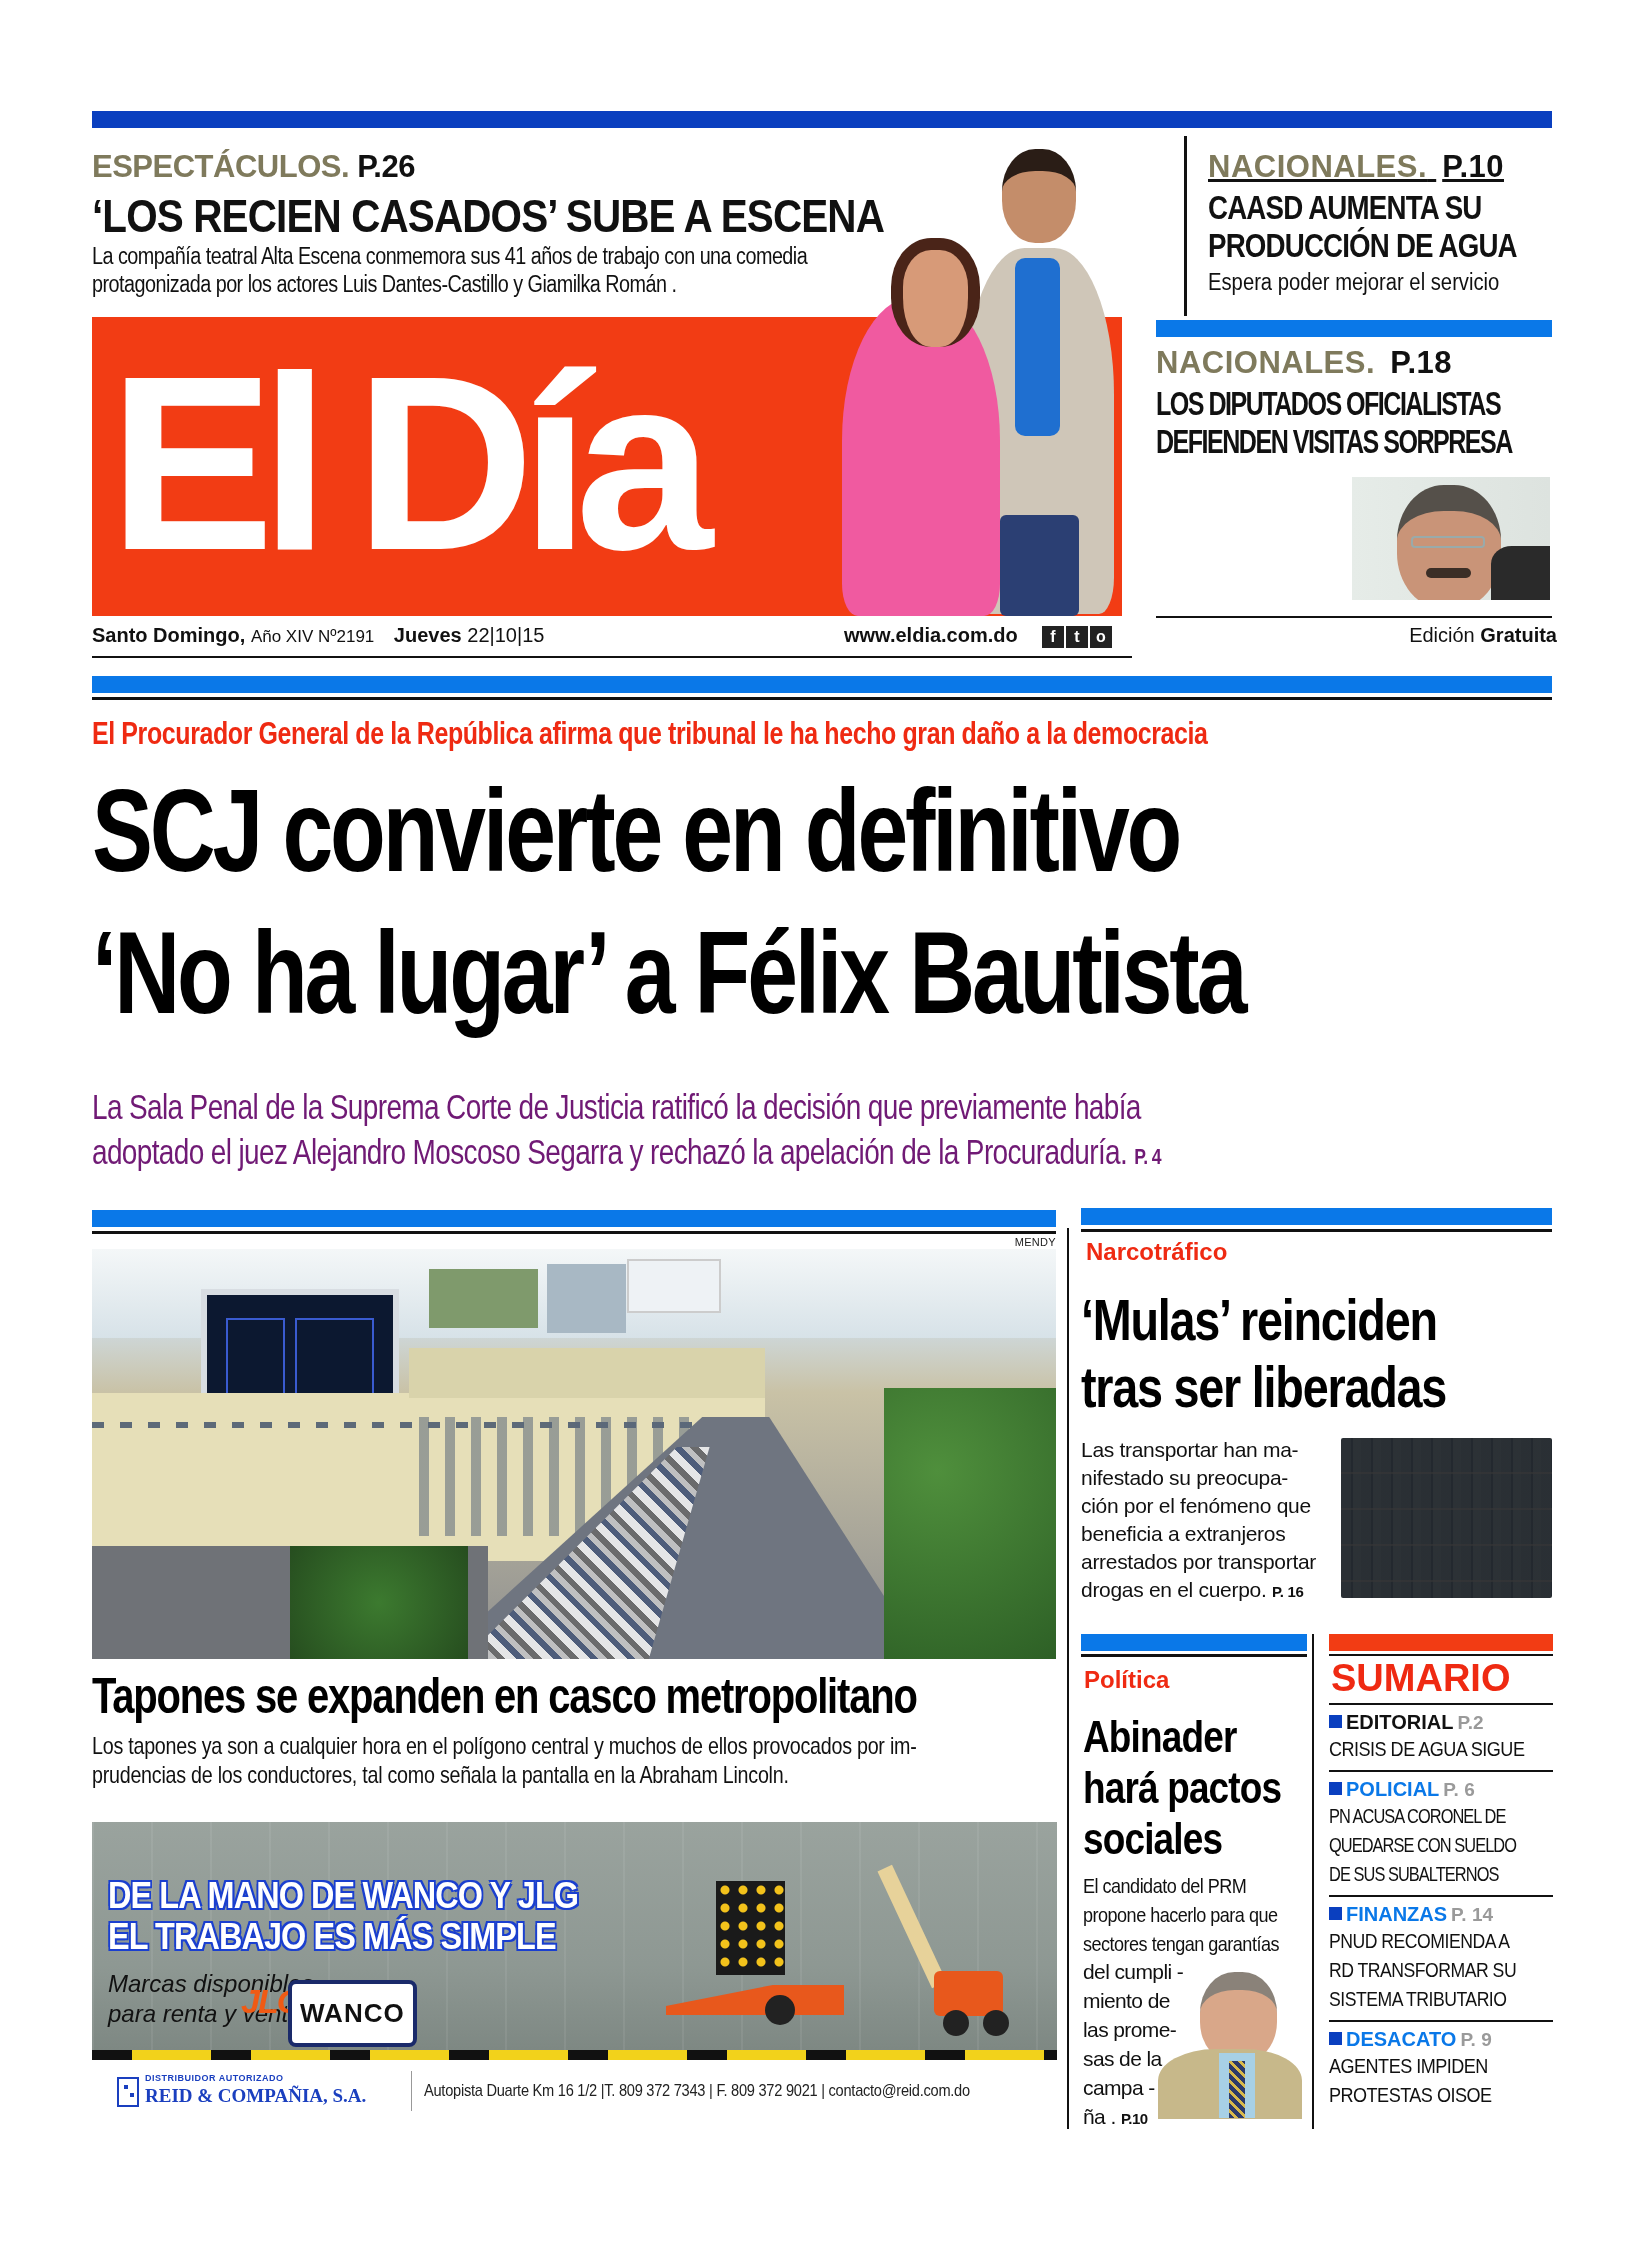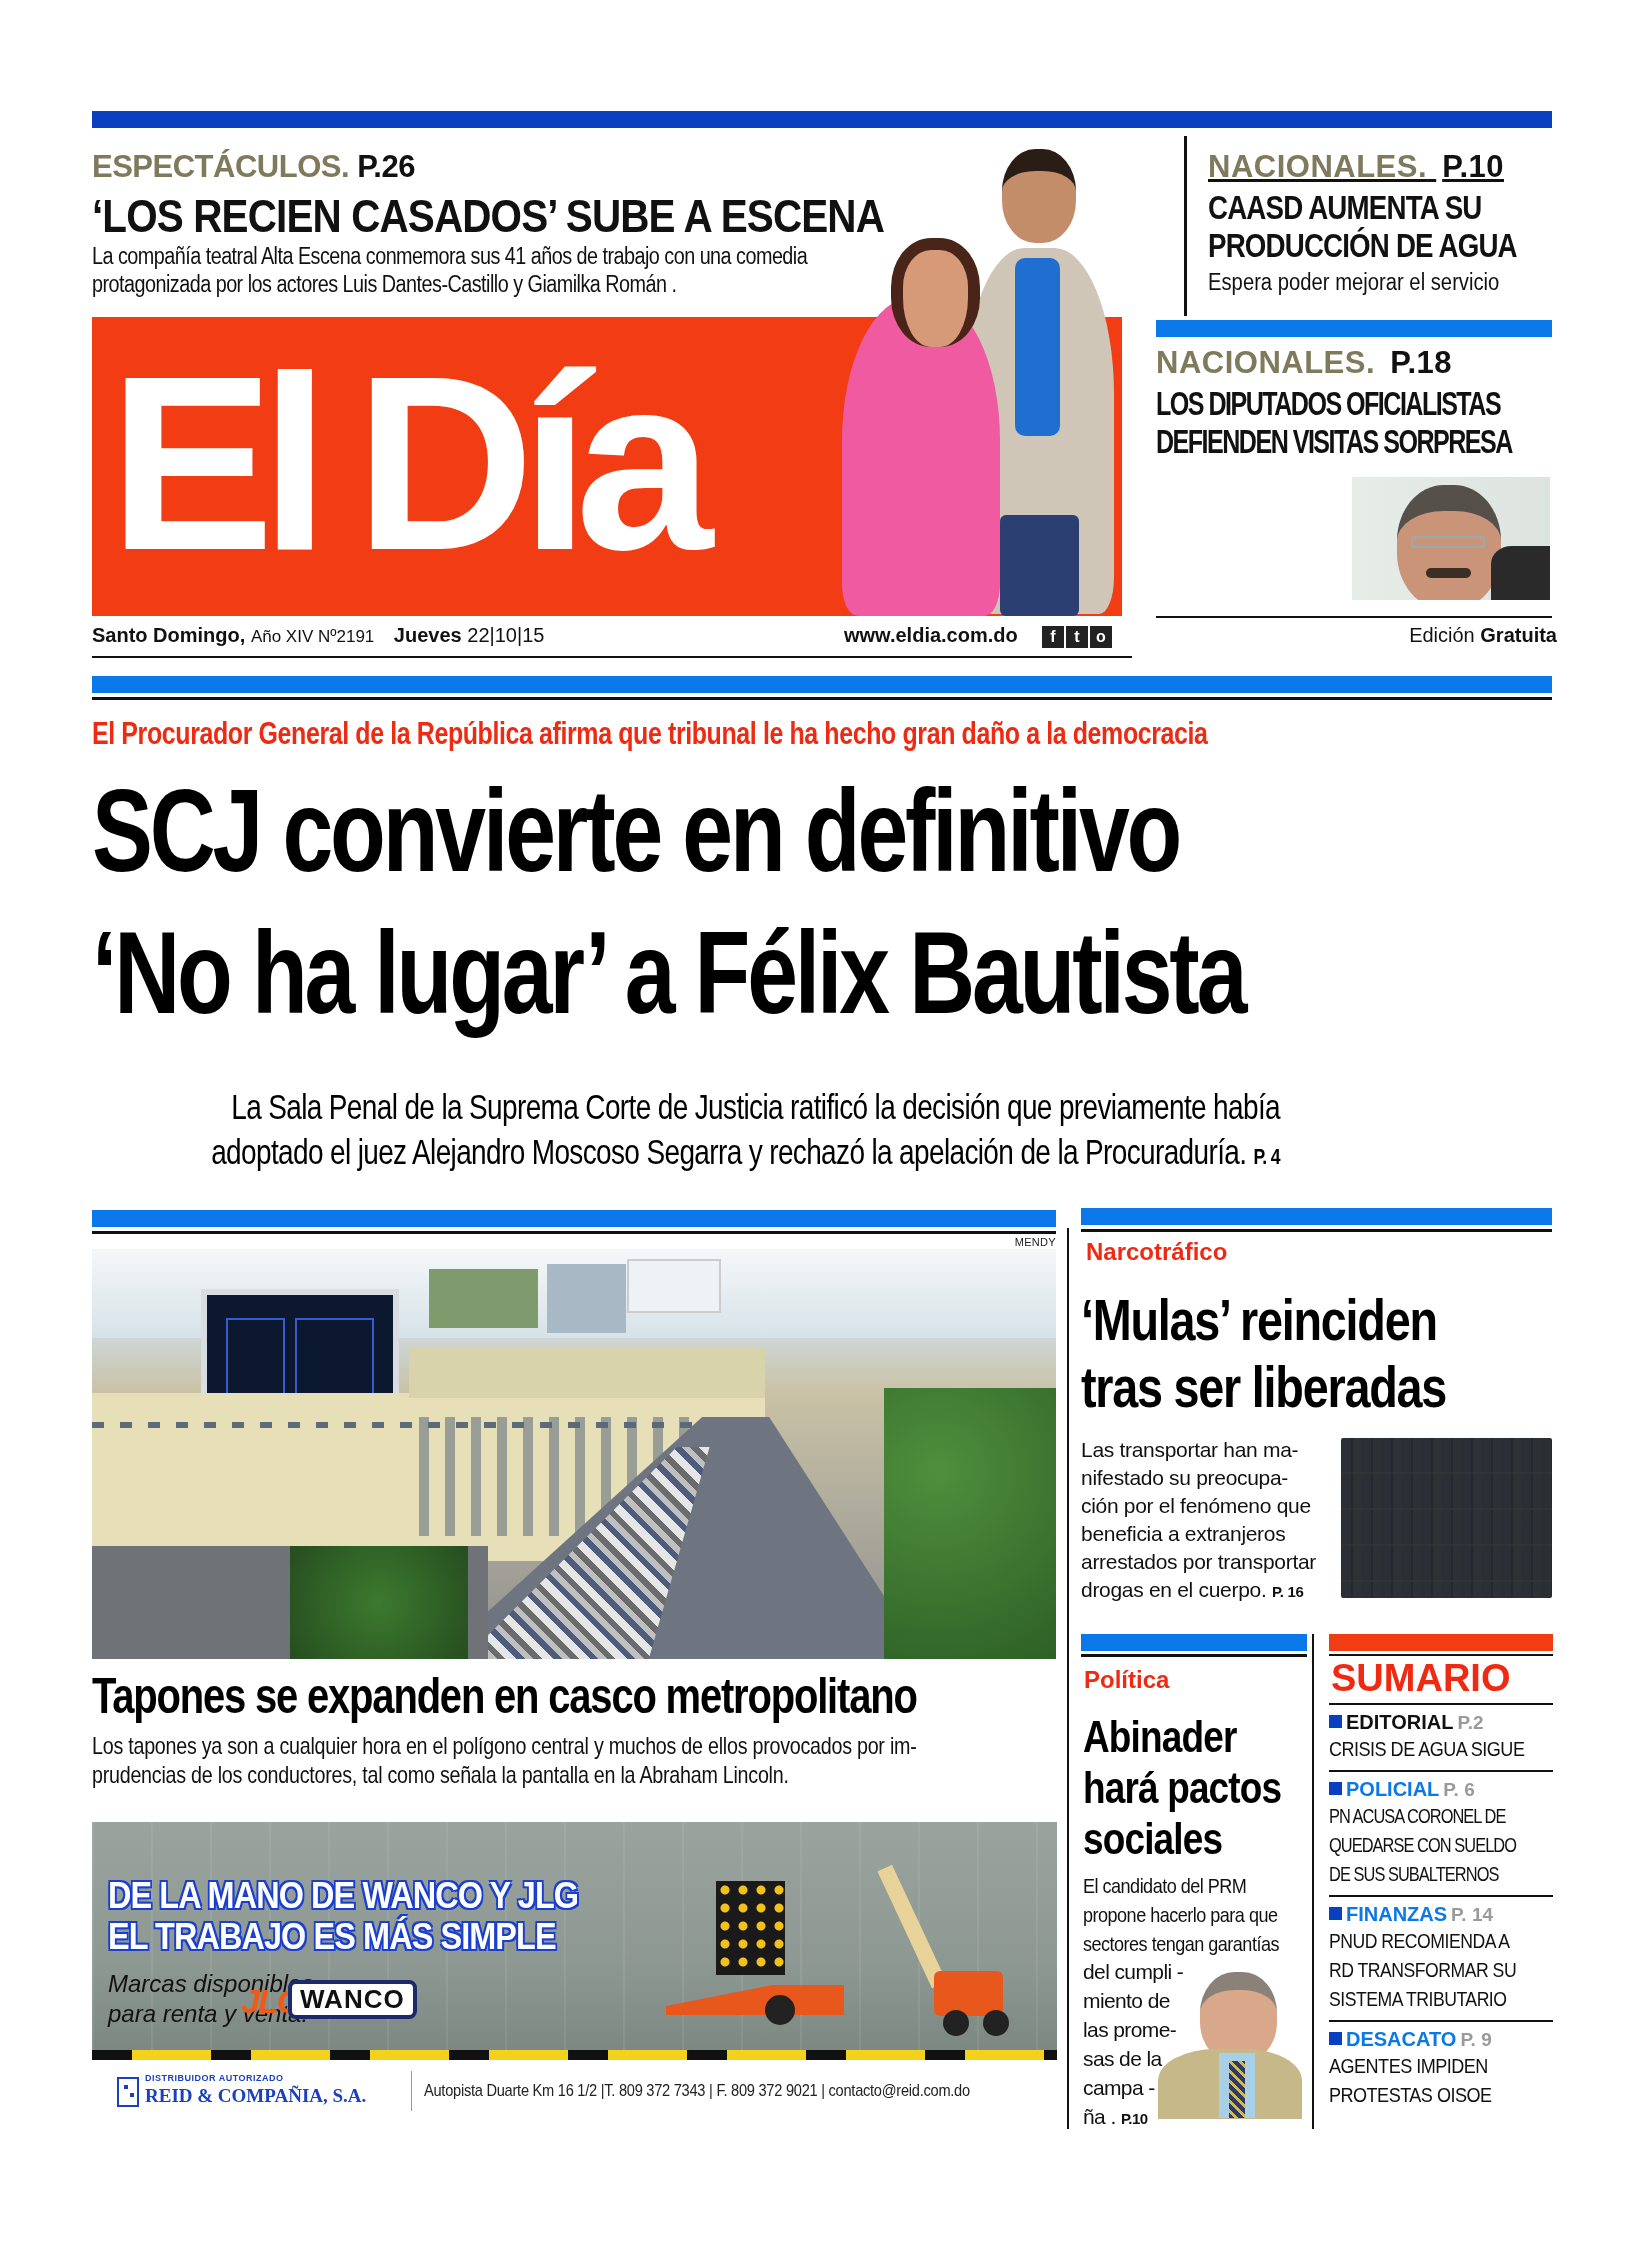--- a/index.html
+++ b/index.html
@@ -25,21 +25,21 @@
 
   
   .person { position: absolute; border-radius: 50% 50% 20% 20%; }
 
   .info { font-size: 20px; font-weight: bold; color: #111; }
   .info .small { font-weight: normal; font-size: 17px; }
   .soc { display: inline-block; width: 22px; height: 22px; background: #222; color: #fff; font-size: 16px; text-align: center; line-height: 22px; font-weight: bold; margin-left: 2px; vertical-align: middle; }
 
   .red-kicker { color: #ef2a12; font-weight: bold; }
   .headline { font-weight: bold; color: #000; letter-spacing: -4px; }
-  .deck { font-size: 35px; line-height: 45px; letter-spacing: -0.8px; color: #000000; text-align: right; }
+  .deck { font-size: 35px; line-height: 45px; letter-spacing: -0.8px; color: #701a75; }
 
   .photo-credit { font-size: 11px; color: #222; letter-spacing: 0.3px; }
 
   .section-red { color: #ef2a12; font-weight: bold; }
   .side-head { font-weight: bold; color: #000; letter-spacing: -1.5px; }
   .side-body { font-size: 21px; line-height: 28px; color: #111; letter-spacing: -0.3px; }
   .pg { font-weight: bold; font-size: 15px; }
 
   .sumario-title { color: #ef2a12; font-weight: bold; font-size: 38px; letter-spacing: 0px; }
   .sum-item { border-top: 2px solid #111; padding-top: 6px; }
@@ -184,21 +184,21 @@
 
 <div class="abs ad" style="left:92px;top:1822px;width:965px;height:238px;">
   <div style="position:absolute;left:0;top:0;width:100%;height:100%;background:repeating-linear-gradient(90deg,rgba(255,255,255,0.07) 0 2px,transparent 2px 59px);"></div>
   <div class="ad-line" style="position:absolute;left:16px;top:53px;white-space:nowrap;transform:scaleX(0.9);transform-origin:left;">DE LA MANO DE WANCO Y JLG</div>
   <div class="ad-line" style="position:absolute;left:16px;top:94px;white-space:nowrap;transform:scaleX(0.9);transform-origin:left;">EL TRABAJO ES MÁS SIMPLE</div>
   <div class="ad-sub" style="position:absolute;left:16px;top:147px;">
     <div>Marcas disponibles</div>
     <div>para renta y venta.</div>
   </div>
   <div style="position:absolute;left:149px;top:160px;color:#f05a14;font-weight:bold;font-style:italic;font-size:34px;letter-spacing:-2px;">JLG</div>
-  <div style="position:absolute;left:196px;top:158px;background:#fff;border:4px solid #1a2a6a;border-radius:8px;padding:0 8px;color:#111;font-weight:bold;font-size:26px;letter-spacing:1px;">WANCO</div>
+  <div style="position:absolute;left:196px;top:158px;background:#fff;border:4px solid #1a2a6a;border-radius:8px;padding:14px 8px;color:#111;font-weight:bold;font-size:26px;letter-spacing:1px;">WANCO</div>
 
   <div style="position:absolute;left:624px;top:59px;width:69px;height:94px;background:#1a1a1a;background-image:radial-gradient(circle,#f2c21b 4px,transparent 5px);background-size:18px 18px;"></div>
   <div style="position:absolute;left:574px;top:163px;width:178px;height:30px;background:#e8581c;clip-path:polygon(0 70%,60% 0,100% 0,100% 100%,0 100%);"></div>
   <div style="position:absolute;left:673px;top:173px;width:30px;height:30px;border-radius:50%;background:#222;"></div>
 
   <div style="position:absolute;left:812px;top:40px;width:16px;height:129px;background:#e7d29a;transform:rotate(-25deg);"></div>
   <div style="position:absolute;left:842px;top:149px;width:69px;height:45px;background:#e8581c;border-radius:6px;"></div>
   <div style="position:absolute;left:851px;top:188px;width:26px;height:26px;border-radius:50%;background:#222;"></div>
   <div style="position:absolute;left:891px;top:188px;width:26px;height:26px;border-radius:50%;background:#222;"></div>
   <div class="hazard" style="position:absolute;left:0;bottom:0;width:100%;height:10px;"></div>

